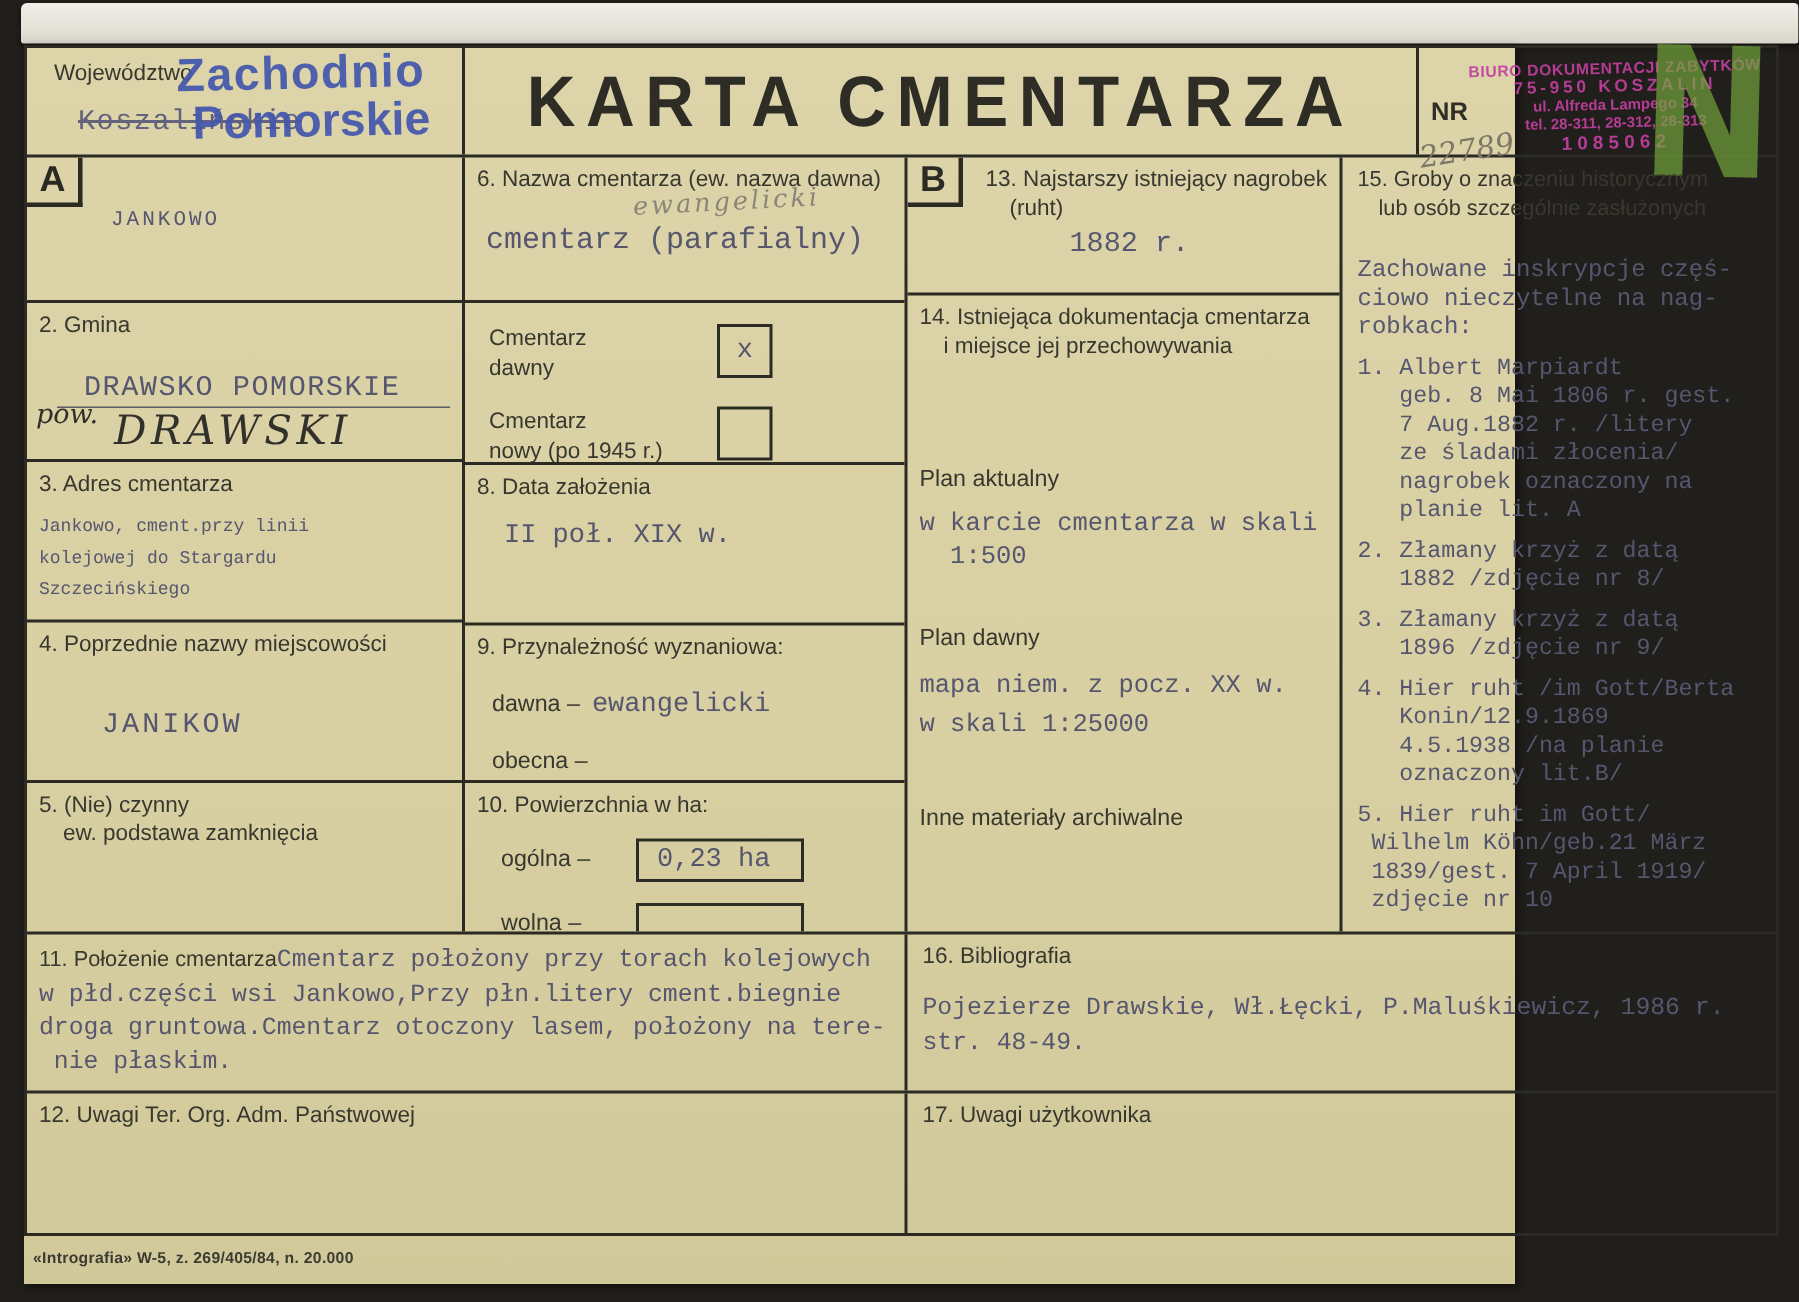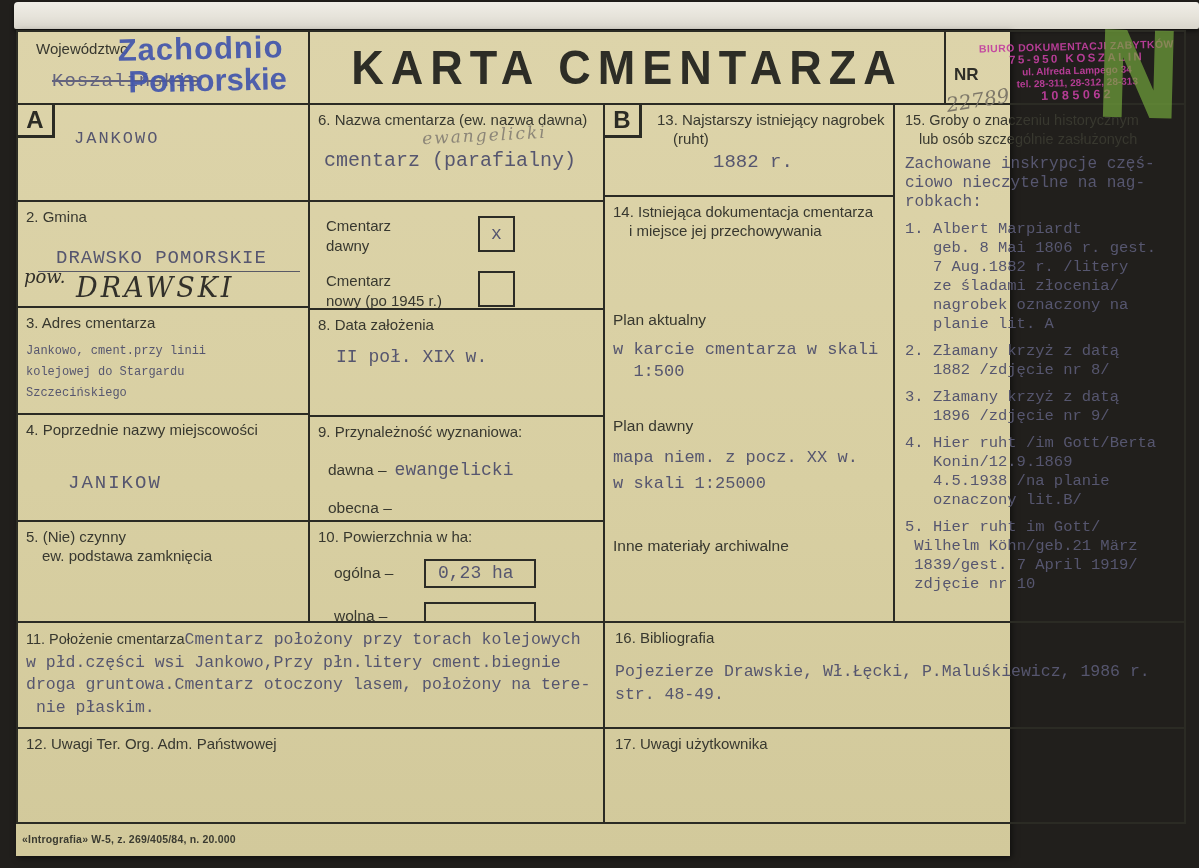--- a/index.html
+++ b/index.html
@@ -93,21 +93,21 @@
     transform:rotate(-9deg); font-family:"DejaVu Serif",serif; font-style:italic; color:#7e7869;
   }
   .green-n {
     position:absolute; right:0px; top:-14px; font-size:100px; font-weight:900; line-height:1;
     color:rgba(116,168,60,.68); transform:rotate(1.5deg) scale(1.05,1.2); transform-origin:top right;
     font-family:"DejaVu Sans",sans-serif;
   }
 
   
   .f1 .lbl { margin-left:46px; }
-  .v1 { margin-top:18px; margin-left:48px; font-size:17px; letter-spacing:2px; }
+  .v1 { margin-top:28px; margin-left:48px; font-size:14px; letter-spacing:2px; }
   .u-line { margin:20px 6px 0 12px; border-bottom:1.5px solid #5a5a66; padding:0 0 2px 18px; width:262px; }
   .v2 { font-size:19px; letter-spacing:1px; }
   .hand-pow { position:absolute; left:6px; top:64px; font-size:18px; }
   .hand-drawski { position:absolute; left:58px; top:70px; font-size:27px; letter-spacing:3px; }
   .v3 { margin-top:8px; font-size:12px; line-height:21px; }
   .v4 { margin-top:32px; margin-left:42px; font-size:19px; letter-spacing:2px; }
   .f5 .lbl2 { margin-left:16px; }
 
   .pencil-ew { position:absolute; left:112px; top:20px; font-size:17px; letter-spacing:2px; transform:rotate(-3deg); }
   .v6 { position:absolute; left:14px; top:44px; font-size:20px;font-family:Liberation Mono, monospace; }
@@ -136,21 +136,21 @@
   .f14 .lbl2 { margin-left:16px; }
   .plan-lbl { font-size:15.5px; color:#38382f; }
   .pa-lbl { margin-top:70px; }
   .v14a { margin-top:10px; font-size:17px; line-height:22px; }
   .pd-lbl { margin-top:34px; }
   .v14b { margin-top:10px; font-size:17px; line-height:26px; }
   .inne-lbl { margin-top:40px; }
 
   .f15 { padding:6px 6px 4px 10px; }
   .f15 .lbl2 { margin-left:14px; }
-  .v15i { margin-top:6px; font-size:16px; line-height:19px; }
+  .v15i { margin-top:22px; font-size:16px; line-height:19px; }
   .v15item { margin-top:8px; font-size:15.5px; line-height:19px; }
 
   .f11-lbl { font-size:14.5px; }
   .v11 { font-size:16.5px; line-height:22.5px; }
   .v16 { margin-top:12px; font-size:16.5px; line-height:23px; }
 
   .footer-imprint {
     position:absolute; left:6px; top:803px; font-size:10.5px; font-weight:bold;
     color:#3b3b31; letter-spacing:.2px;
   }

